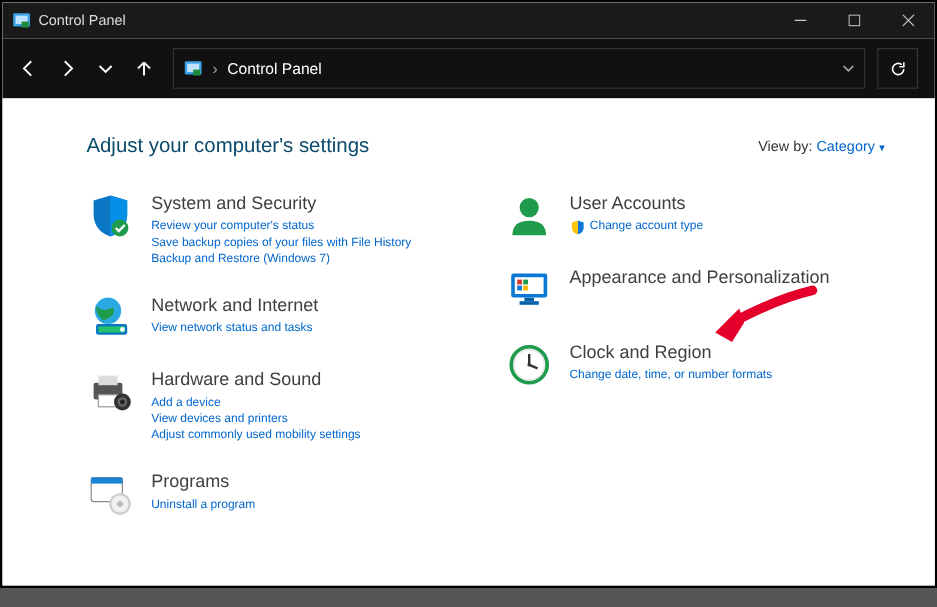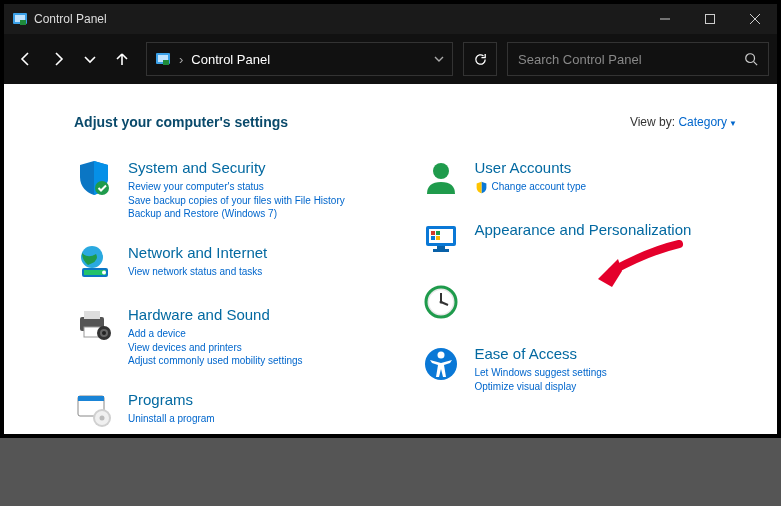--- a/index.html
+++ b/index.html
@@ -1,44 +1,44 @@
 <!DOCTYPE html>
 <html><head>
 <meta charset="utf-8">
 <style>
   html,body{margin:0;padding:0;font-family:"Segoe UI",Arial,sans-serif;background:#555}
-  .window{width:781px;height:438px;background:#fff;position:relative;box-sizing:border-box;border:4px solid #000000;overflow:hidden}
+  .window{width:781px;height:490px;background:#fff;position:relative;box-sizing:border-box;border:2px solid #000000;overflow:hidden}
   
   .titlebar{height:30px;background:#1a1a1a;display:flex;align-items:center;color:#ddd;font-size:12px}
   .titlebar .app-icon{width:16px;height:16px;margin:0 6px 0 8px;display:flex;align-items:center;justify-content:center}
   .titlebar .title{flex:0 0 auto}
   .titlebar .spacer{flex:1}
   .winbtn{width:45px;height:30px;display:flex;align-items:center;justify-content:center;color:#ccc}
   
   .navbar{height:50px;background:#111;display:flex;align-items:center;padding:0 8px;gap:4px}
   .nav-icon{width:28px;height:28px;display:flex;align-items:center;justify-content:center;color:#fff;border-radius:3px}
   .addr{flex:1;height:32px;border:1px solid #333;display:flex;align-items:center;gap:8px;padding:0 8px;color:#fff;font-size:13px;margin:0 6px}
   .addr .mini-icon{width:16px;height:16px;display:flex;align-items:center;justify-content:center}
   .addr .chev{margin-left:auto;color:#aaa}
   .refresh{width:32px;height:32px;display:flex;align-items:center;justify-content:center;color:#fff;border:1px solid #333;margin-right:6px}
   .search{width:240px;height:32px;border:1px solid #333;display:flex;align-items:center;padding:0 10px;color:#888;font-size:13px}
   .search .mag{margin-left:auto;color:#ccc}
   
   .content{position:absolute;top:80px;left:0;right:0;bottom:0;background:#fff;padding:30px 40px 20px 70px;box-sizing:border-box;overflow:hidden}
   .header-row{display:flex;align-items:center;margin-bottom:28px}
-  .header-row h1{font-size:14px;font-weight:700;color:#0a4a6b;margin:0;flex:1}
+  .header-row h1{font-size:17px;font-weight:400;color:#0a4a6b;margin:0;flex:1}
   .viewby{font-size:12px;color:#333}
   .viewby .cat{color:#0066cc;}
   .viewby .cat-caret{color:#0066cc;font-size:8px;margin-left:2px}
   .cols{display:flex;gap:30px}
   .col{flex:1;display:flex;flex-direction:column;gap:22px}
   .cat-item{display:flex;gap:14px}
   .cat-icon{width:40px;height:40px;flex:0 0 40px;display:flex;align-items:center;justify-content:center}
   .cat-body{display:flex;flex-direction:column;line-height:1.35}
-  .cat-title{color:#0369a1;font-size:15px;margin-bottom:2px}
+  .cat-title{color:#404040;font-size:15px;margin-bottom:2px}
   .cat-link{color:#0066cc;font-size:10px;cursor:pointer;display:flex;align-items:center;gap:4px}
   .shield{width:13px;height:13px;display:inline-flex;align-items:center;justify-content:center}
   
   .arrow-annot{position:absolute;top:155px;left:590px;pointer-events:none}
   
   svg{display:block}
 </style>
 </head>
 <body>
 
@@ -111,29 +111,20 @@
         </span>
     </div>
 
     <div class="refresh">
         <svg width="15" height="15" viewBox="0 0 16 16">
           <path d="M13 8a5 5 0 1 1-1.8-3.85" fill="none" stroke="#fff" stroke-width="1.4"></path>
           <path d="M13 2v4h-4" fill="none" stroke="#fff" stroke-width="1.4"></path>
         </svg>
       </div>
 
-    <div class="search">
-      <span>Search Control Panel</span>
-      <span class="mag">
-          <svg width="14" height="14" viewBox="0 0 16 16">
-            <circle cx="7" cy="7" r="5" fill="none" stroke="#ccc" stroke-width="1.4"></circle>
-            <line x1="11" y1="11" x2="15" y2="15" stroke="#ccc" stroke-width="1.4"></line>
-          </svg>
-        </span>
-    </div>
   </div>
 
   <div class="content">
 
     <div class="header-row">
       <h1>Adjust your computer's settings</h1>
       <div class="viewby">
         <span>View by:</span>
         <span class="cat">
           <span>Category</span><span class="cat-caret">▼</span>
@@ -259,36 +250,26 @@
         <div class="cat-item">
           <div class="cat-icon">
             <svg width="40" height="40" viewBox="0 0 40 40">
                 <circle cx="20" cy="20" r="15" fill="#e8e8e8" stroke="#1f9b4c" stroke-width="3"></circle>
                 <circle cx="20" cy="20" r="12" fill="#fff"></circle>
                 <line x1="20" y1="20" x2="20" y2="11" stroke="#333" stroke-width="2"></line>
                 <line x1="20" y1="20" x2="27" y2="23" stroke="#333" stroke-width="2"></line>
                 <circle cx="20" cy="20" r="1.5" fill="#333"></circle>
               </svg>
           </div>
-        </div>
-
-        <div class="cat-item">
-          <div class="cat-icon">
-            <svg width="40" height="40" viewBox="0 0 40 40">
-                <circle cx="20" cy="20" r="16" fill="#0a78d6"></circle>
-                <circle cx="20" cy="11" r="3.5" fill="#fff"></circle>
-                <path d="M9 16 L20 19 L31 16 L29 19 L23 21 L25 33 L22 33 L20 25 L18 33 L15 33 L17 21 L11 19 Z" fill="#fff"></path>
-              </svg>
-          </div>
-          <div class="cat-body">
-            <span class="cat-title">Ease of Access</span>
-            <span class="cat-link">Let Windows suggest settings</span>
-            <span class="cat-link">Optimize visual display</span>
-          </div>
-        </div>
+          <div class="cat-body">
+            <span class="cat-title">Clock and Region</span>
+            <span class="cat-link">Change date, time, or number formats</span>
+          </div>
+        </div>
+
 
       </div>
     </div>
 
     <div class="arrow-annot">
       <svg width="90" height="50" viewBox="0 0 90 50">
         <path d="M85 5 Q55 12 18 32" stroke="#e4002b" stroke-width="8" fill="none" stroke-linecap="round"></path>
         <path d="M4 40 L24 20 L28 32 L18 48 Z" fill="#e4002b"></path>
       </svg>
     </div>

